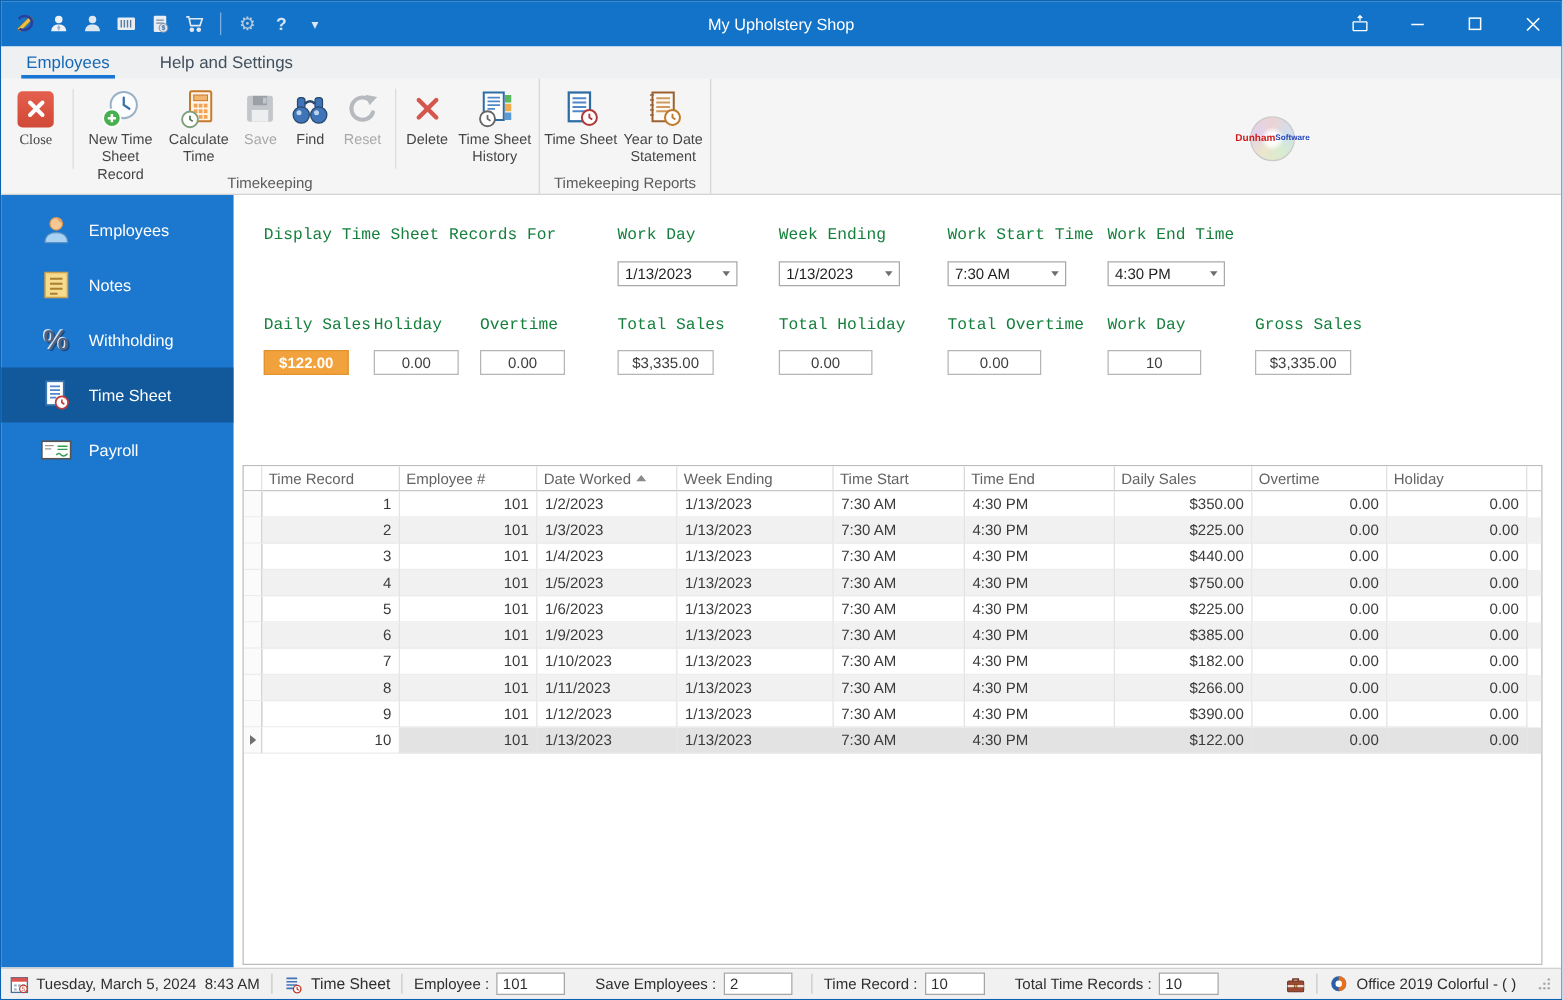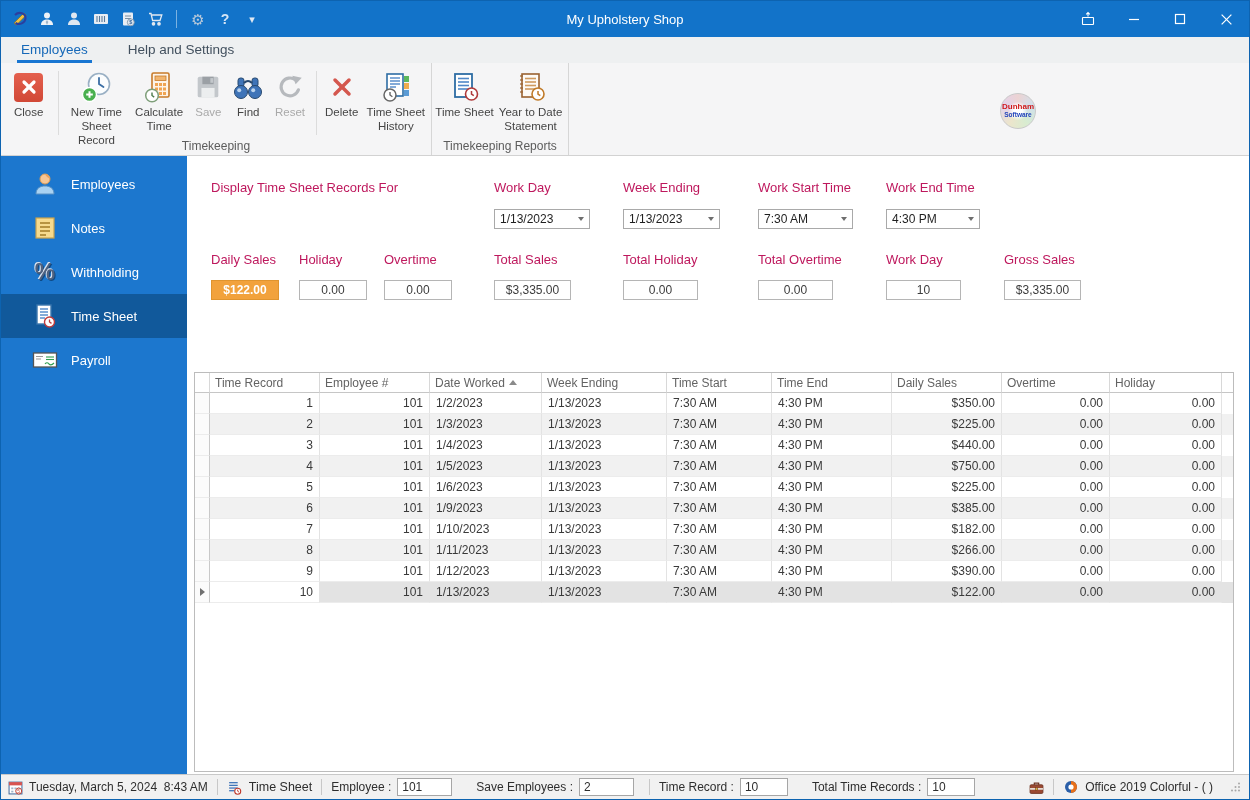--- a/index.html
+++ b/index.html
@@ -32,35 +32,35 @@
   .rbtn { display:flex; flex-direction:column; align-items:center; padding-top:3px; }
   .rbtn .ric { width:32px; height:34px; display:flex; align-items:center; justify-content:center; }
   .rbtn .rlabel { font-size:11.5px; line-height:1.2; color:#454545; text-align:center; white-space:pre-line; margin-top:2px; }
   .rbtn.disabled .rlabel { color:#a9a9a9; }
   .rsep { width:1px; background:#dcdcdc; height:64px; margin:4px 4px 0 4px; }
   .icon-close-big { width:29px; height:29px; border-radius:4px; background:linear-gradient(#e4604e,#d14836);
     display:flex; align-items:center; justify-content:center; }
   .cd-logo { position:absolute; left:999px; top:30px; width:36px; height:36px; border-radius:50%;
     background:radial-gradient(circle at 50% 50%, #ffffff 0 18%, rgba(255,255,255,0) 40%),
       conic-gradient(#ecd3d3,#cfe0ec,#d8ecd0,#ece5cc,#e2d2ec,#ecd3d3);
-    border:1px solid #c9c9c9; display:flex; flex-direction:column; align-items:center; justify-content:center; }
+    border:1px solid #c9c9c9; display:flex; flex-direction:row; align-items:center; justify-content:center; }
   .cd-l1 { font-size:8px; font-weight:bold; color:#d01818; line-height:1; }
   .cd-l2 { font-size:6.5px; font-weight:bold; color:#2244bb; line-height:1.2; }
 
   
   .main { flex:1; display:flex; min-height:0; }
   .sidebar { width:186px; background:var(--sidebar,#1c77ce); flex:none; padding-top:6px; }
   .side-item { height:44px; display:flex; align-items:center; gap:13px; padding-left:31px; cursor:default; }
   .side-item.selected { background:var(--sidebar-selected,#11599b); }
   .side-item .slabel { color:#fff; font-size:13px; }
   .side-item .sic { width:26px; height:26px; display:flex; align-items:center; justify-content:center; flex:none; }
   .pct { font-size:23px; font-weight:bold; color:#50627f; text-shadow:-1px -1px 0 #d9e2ee,1px 1px 0 #0e4a86; }
 
   .content { position:relative; flex:1; background:#fff; }
-  .flabel { position:absolute; font-size:13px; color:#be185d; white-space:nowrap; }
+  .flabel { position:absolute; font-size:13px; color:#15803d; white-space:nowrap;font-family:Liberation Mono, monospace; }
   .combo { position:absolute; height:20px; background:#fff; border:1px solid #a9a9a9; display:flex; align-items:center; }
   .combo .cval { flex:1; padding-left:5px; font-size:12px; color:#1f1f1f; white-space:nowrap; overflow:hidden; }
   .combo .carrow { width:16px; display:flex; align-items:center; justify-content:center; }
   .tri-down { width:0; height:0; border-left:3.5px solid transparent; border-right:3.5px solid transparent; border-top:4px solid #6e6e6e; }
   .vbox { position:absolute; height:20px; background:#fff; border:1px solid #b5b5b5; display:flex; align-items:center; justify-content:center; font-size:12px; color:#3c3c3c; }
   .vbox.orange { background:var(--accent-orange,#f2a23c); border-color:#e0942e; color:#fff; font-weight:bold; }
 
   .caption-strip { position:absolute; left:0; right:0; top:191px; height:23px; background:#e9eaea; border-top:1px solid #d2d2d2;
     display:flex; align-items:center; padding-left:24px; font-size:12.5px; font-weight:bold; color:#1c1c1c; }
 
@@ -180,21 +180,21 @@
     </div>
   </div>
 
   <div class="ribbon-tabs">
     <span class="rtab active">Employees</span>
     <span class="rtab">Help and Settings</span>
   </div>
 
   <div class="ribbon">
     <div class="rgroup" style="width:431px;">
-      <div class="rbtn" style="width:54px;">
+      <div class="rbtn" style="width:54px;font-family:Liberation Serif, serif;">
         <span class="ric">
             <span class="icon-close-big">
           <svg width="18" height="18" viewBox="0 0 18 18" stroke="#fff" stroke-width="3.2" stroke-linecap="round">
                 <line x1="4" y1="4" x2="14" y2="14"></line>
                 <line x1="14" y1="4" x2="4" y2="14"></line>
               </svg>
         </span>
           </span>
         <span class="rlabel">Close</span>
       </div>

